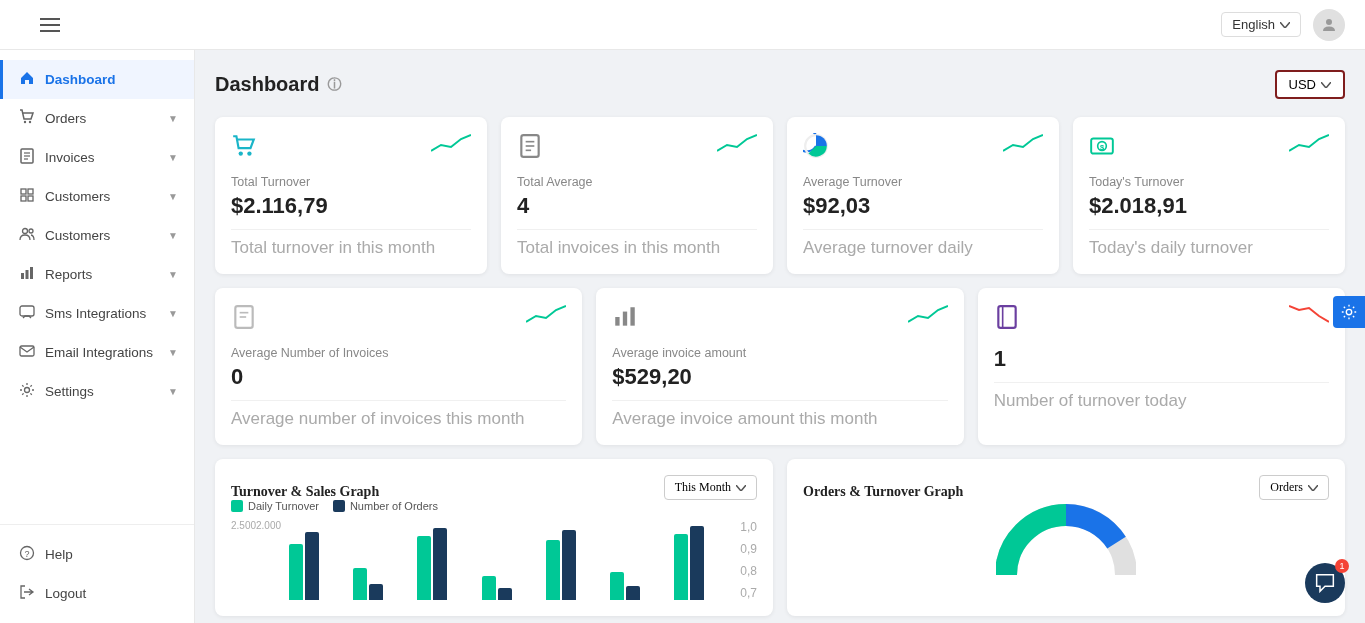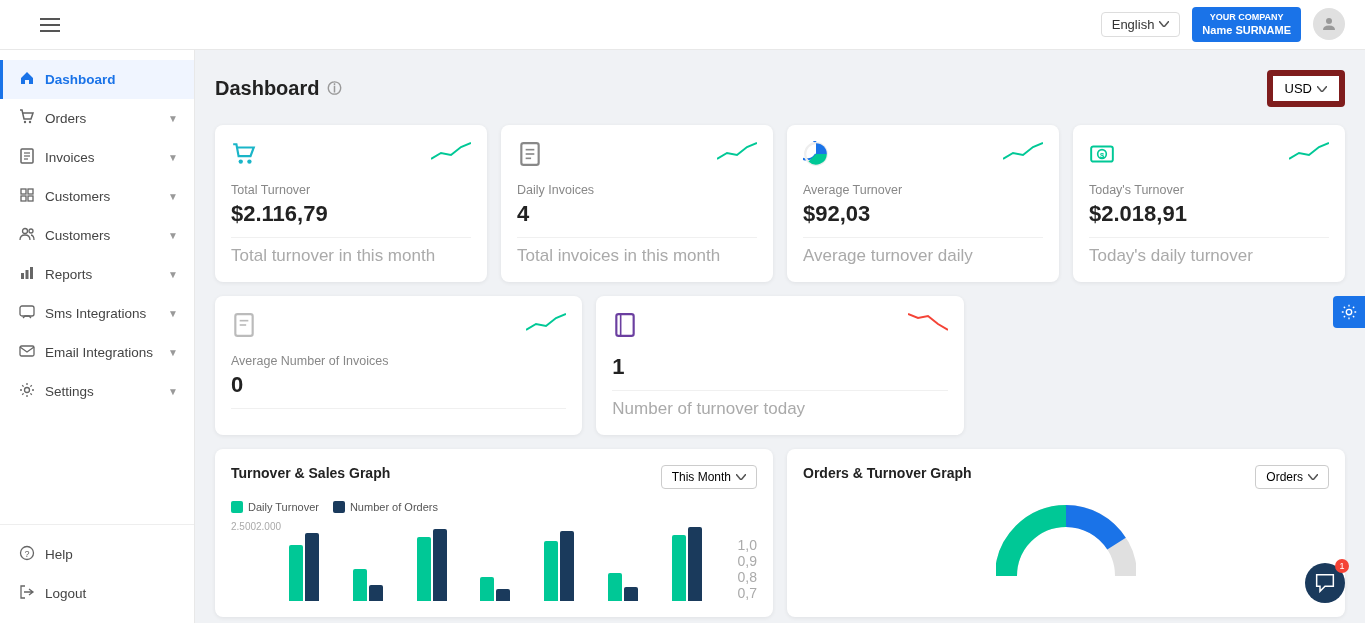--- a/index.html
+++ b/index.html
@@ -51,21 +51,21 @@
 
     
     .main { flex: 1; overflow-y: auto; padding: 20px; background: #f0f2f5; }
 
     
     .dash-header { display: flex; align-items: center; justify-content: space-between; margin-bottom: 18px; }
     .dash-title { font-size: 20px; font-weight: 700; color: #222; display: flex; align-items: center; gap: 8px; }
     .dash-title .info-icon { color: #999; font-size: 14px; }
     .currency-btn {
       display: flex; align-items: center; gap: 5px;
-      border: 6px solid #7f1d1d; border-radius: 4px; padding: 5px 12px;
+      border: 2px solid #7f1d1d; border-radius: 4px; padding: 5px 12px;
       font-size: 13px; background: #fff; cursor: pointer;
     }
 
     
     .cards-grid { display: grid; grid-template-columns: repeat(4, 1fr); gap: 14px; margin-bottom: 14px; }
     .card {
       background: #fff; border-radius: 8px; padding: 16px;
       box-shadow: 0 1px 4px rgba(0,0,0,0.07);
     }
     .card-top { display: flex; justify-content: space-between; align-items: flex-start; margin-bottom: 10px; }
@@ -76,42 +76,42 @@
     .card-value { font-size: 22px; font-weight: 700; color: #222; margin-bottom: 10px; }
     .card-divider { border: none; border-top: 1px solid #f0f0f0; margin: 8px 0; }
     .card-desc { font-size: 17px; color: #aaa; }
 
     
     .cards-grid-3 { display: grid; grid-template-columns: repeat(3, 1fr); gap: 14px; margin-bottom: 14px; }
 
     
     .graphs-row { display: grid; grid-template-columns: 1fr 1fr; gap: 14px; }
     .graph-card { background: #fff; border-radius: 8px; padding: 16px; box-shadow: 0 1px 4px rgba(0,0,0,0.07); }
-    .graph-header { display: flex; justify-content: space-between; align-items: flex-start; margin-bottom: 12px; }
+    .graph-header { display: flex; justify-content: space-between; align-items: flex-end; margin-bottom: 0; font-family: Liberation Serif, serif; }
     .graph-title { font-size: 14px; font-weight: 700; color: #222; }
     .graph-filter { display: flex; align-items: center; gap: 5px; border: 1px solid #ccc; border-radius: 4px; padding: 4px 10px; font-size: 12px; background: #fff; cursor: pointer; }
     .legend { display: flex; gap: 14px; margin-bottom: 8px; }
     .legend-item { display: flex; gap: 5px; font-size: 11px; color: #555; }
     .legend-dot { width: 12px; height: 12px; border-radius: 2px; }
 
     
     .bar-chart { display: flex; align-items: flex-end; gap: 6px; height: 80px; padding-top: 10px; position: relative; }
     .bar-group { display: flex; align-items: flex-end; gap: 2px; flex: 1; }
     .bar { border-radius: 2px 2px 0 0; }
     .bar.green { background: #00c896; }
     .bar.navy { background: #1a3a5c; }
 
     
     .donut-container { display: flex; justify-content: center; align-items: center; height: 80px; }
     svg.donut { }
 
     
     .chart-area { display: flex; gap: 4px; }
     .y-axis { display: flex; flex-direction: row; justify-content: space-between; font-size: 10px; color: #aaa; padding-right: 4px; height: 80px; }
-    .y-axis-right { display: flex; flex-direction: column; justify-content: flex-end; font-size: 14px; color: #aaa; padding-left: 4px; height: 80px; }
+    .y-axis-right { display: flex; flex-direction: column; justify-content: space-between; font-size: 12px; color: #aaa; padding-left: 4px; height: 80px; }
 
     .settings-fab { position: fixed; right: 0; top: 50%; transform: translateY(-50%); background: #1a73e8; color: #fff; width: 32px; height: 32px; display: flex; align-items: center; justify-content: center; border-radius: 4px 0 0 4px; cursor: pointer; font-size: 16px; z-index: 200; }
     .chat-fab { position: fixed; bottom: 20px; right: 20px; background: #1a3a5c; color: #fff; width: 40px; height: 40px; border-radius: 50%; display: flex; align-items: center; justify-content: center; cursor: pointer; font-size: 18px; z-index: 200; }
     .chat-badge { position: absolute; top: -4px; right: -4px; background: #f44336; color: #fff; font-size: 9px; width: 14px; height: 14px; border-radius: 50%; display: flex; align-items: center; justify-content: center; }
 
     .scrollbar-blue::-webkit-scrollbar { width: 4px; }
     .scrollbar-blue::-webkit-scrollbar-thumb { background: #1a73e8; border-radius: 4px; }
   </style>
 </head>
 <body>
@@ -122,24 +122,20 @@
       <span></span>
       <span></span>
   </div>
   <div class="header-right">
     <div class="lang-selector">
       <span>English</span>
       <svg viewBox="0 0 10 6" width="10">
           <path d="M0 0 L5 6 L10 0" fill="none" stroke="#555" stroke-width="1.5"></path>
         </svg>
     </div>
-    <button class="user-btn">
-      <div style="font-size:9px;">YOUR COMPANY</div>
-      <div>Name SURNAME</div>
-    </button>
     <div class="avatar-icon">
       <svg viewBox="0 0 24 24" width="18" height="18">
           <circle cx="12" cy="8" r="4" fill="#999"></circle>
           <path d="M4 20 Q4 14 12 14 Q20 14 20 20" fill="#999"></path>
         </svg>
     </div>
   </div>
 </header>
 
 <div class="layout">
@@ -321,21 +317,21 @@
                 <line x1="8" y1="12" x2="16" y2="12" stroke="#888" stroke-width="1.5"></line>
                 <line x1="8" y1="16" x2="13" y2="16" stroke="#888" stroke-width="1.5"></line>
               </svg>
           </span>
           <span class="trend-up">
             <svg viewBox="0 0 40 20" width="40" height="20">
                 <polyline points="0,18 10,12 20,14 30,6 40,2" fill="none" stroke="#00c896" stroke-width="2"></polyline>
               </svg>
           </span>
         </div>
-        <div class="card-label">Daily Invoices</div>
+        <div class="card-label">Total Average</div>
         <div class="card-value">4</div>
         <hr class="card-divider">
         <div class="card-desc">Total invoices in this month</div>
       </div>
 
       <div class="card">
         <div class="card-top">
           <span class="card-icon">
             <svg viewBox="0 0 24 24" width="26" height="26">
                 <path d="M12 2 A10 10 0 0 1 22 12 L12 12 Z" fill="#1a73e8"></path>
@@ -392,22 +388,43 @@
           </span>
           <span class="trend-up">
             <svg viewBox="0 0 40 20" width="40" height="20">
                 <polyline points="0,18 10,12 20,14 30,6 40,2" fill="none" stroke="#00c896" stroke-width="2"></polyline>
               </svg>
           </span>
         </div>
         <div class="card-label">Average Number of Invoices</div>
         <div class="card-value">0</div>
         <hr class="card-divider">
-      </div>
-
+        <div class="card-desc">Average number of invoices this month</div>
+      </div>
+
+      <div class="card">
+        <div class="card-top">
+          <span class="card-icon">
+            <svg viewBox="0 0 24 24" width="26" height="26">
+                <rect x="3" y="12" width="4" height="8" fill="#888"></rect>
+                <rect x="10" y="7" width="4" height="13" fill="#888"></rect>
+                <rect x="17" y="3" width="4" height="17" fill="#888"></rect>
+              </svg>
+          </span>
+          <span class="trend-up">
+            <svg viewBox="0 0 40 20" width="40" height="20">
+                <polyline points="0,18 10,12 20,14 30,6 40,2" fill="none" stroke="#00c896" stroke-width="2"></polyline>
+              </svg>
+          </span>
+        </div>
+        <div class="card-label">Average invoice amount</div>
+        <div class="card-value">$529,20</div>
+        <hr class="card-divider">
+        <div class="card-desc">Average invoice amount this month</div>
+      </div>
 
       <div class="card">
         <div class="card-top">
           <span class="card-icon">
             <svg viewBox="0 0 24 24" width="26" height="26">
                 <rect x="4" y="2" width="16" height="20" rx="2" fill="none" stroke="#6b3fa0" stroke-width="2"></rect>
                 <line x1="8" y1="2" x2="8" y2="22" stroke="#6b3fa0" stroke-width="1.5"></line>
               </svg>
           </span>
           <span class="trend-down">

